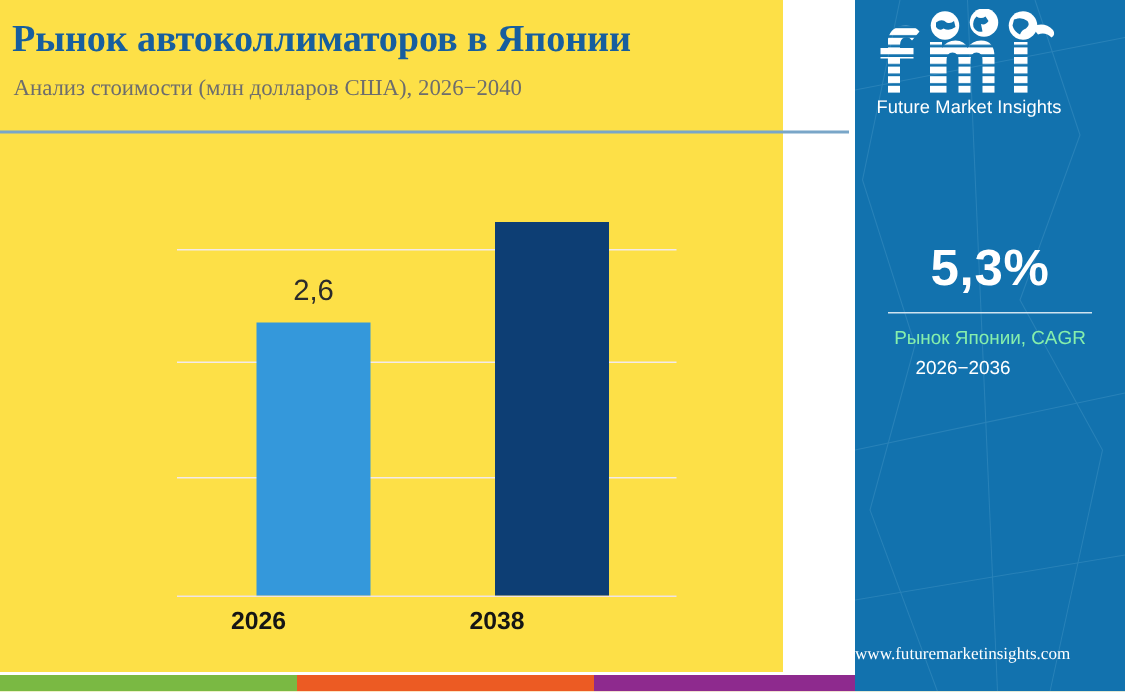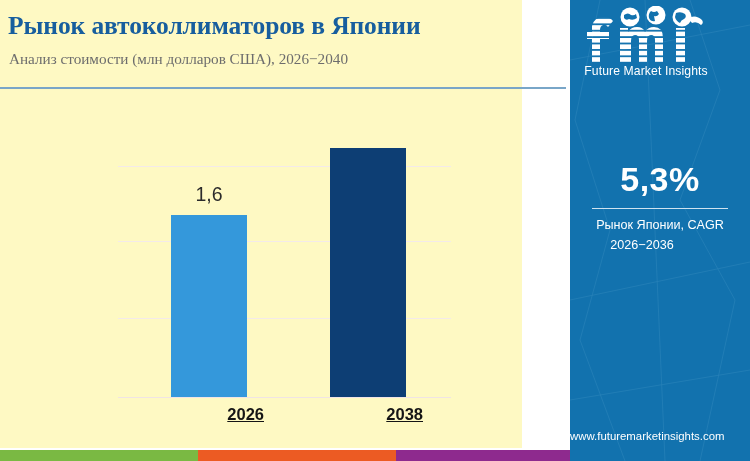--- a/index.html
+++ b/index.html
@@ -17,21 +17,21 @@
     overflow: hidden;
     background: #ffffff;
   }
 
   
   #left-area {
     position: absolute;
     left: 0; top: 0;
     width: 522px;
     height: 448px;
-    background: #fef9c3;
+    background: #fde047;
   }
   #page-title {
     position: absolute;
     left: 8px;
     top: 11px;
     font-family: "Liberation Serif", serif;
     font-weight: bold;
     font-size: 25.5px;
     letter-spacing: -0.1px;
     color: #175e9e;
@@ -85,26 +85,25 @@
     position: absolute;
     width: 96px;
     text-align: center;
     font-family: "Liberation Sans", sans-serif;
     font-size: 19.5px;
     color: #2b2b2b;
   }
   .bar-cat {
     position: absolute;
     width: 110px;
-    text-align: right;
+    text-align: left;
     font-family: "Liberation Sans", sans-serif;
     font-weight: bold;
     font-size: 16.5px;
     color: #151515;
-    text-decoration: underline;
   }
 
   
   #right-panel {
     position: absolute;
     left: 570px;
     top: 0;
     width: 180px;
     height: 461px;
     background: #1272ae;
@@ -156,39 +155,39 @@
     background: #cfe3f0;
   }
   #cagr-label-1 {
     position: absolute;
     left: 0;
     top: 218px;
     width: 180px;
     text-align: center;
     font-family: "Liberation Sans", sans-serif;
     font-size: 12.6px;
-    color: #ffffff;
+    color: #86efac;
   }
   #cagr-label-2 {
     position: absolute;
     left: 0;
     top: 238px;
     width: 144px;
     text-align: center;
     font-family: "Liberation Sans", sans-serif;
     font-size: 12.6px;
     color: #ffffff;
   }
   #site-url {
     position: absolute;
     left: 0;
     top: 430px;
     width: 144px;
-    text-align: right;
-    font-family: Liberation Sans, sans-serif;
+    text-align: left;
+    font-family: Liberation Serif, serif;
     font-size: 11.4px;
     color: #ffffff;
   }
 
   
   #bottom-strip {
     position: absolute;
     left: 0;
     top: 450px;
     width: 570px;
@@ -208,21 +207,21 @@
     <div id="page-subtitle">Анализ стоимости (млн долларов США), 2026−2040</div>
     <div id="header-divider"></div>
 
     <div id="chart">
       <div class="gridline" style="top:76px;"></div>
       <div class="gridline" style="top:151px;"></div>
       <div class="gridline" style="top:228px;"></div>
       <div id="axis-baseline" style="top:307px;"></div>
 
       <div class="bar" id="bar-0" style="left:171px; top:125px; height:182px; background:#3498db;"></div>
-      <div class="bar-value" style="left:161px; top:93px;">1,6</div>
+      <div class="bar-value" style="left:161px; top:93px;">2,6</div>
       <div class="bar-cat" style="left:154px; top:315px;">2026</div>
 
       <div class="bar" id="bar-1" style="left:330px; top:58px; height:249px; background:#0d3e74;"></div>
       <div class="bar-cat" style="left:313px; top:315px;">2038</div>
     </div>
 
     <div id="bottom-strip">
       <div style="width:198px; background:#7ab943;"></div>
       <div style="width:198px; background:#ec5b23;"></div>
       <div style="width:174px; background:#8e2a8e;"></div>

